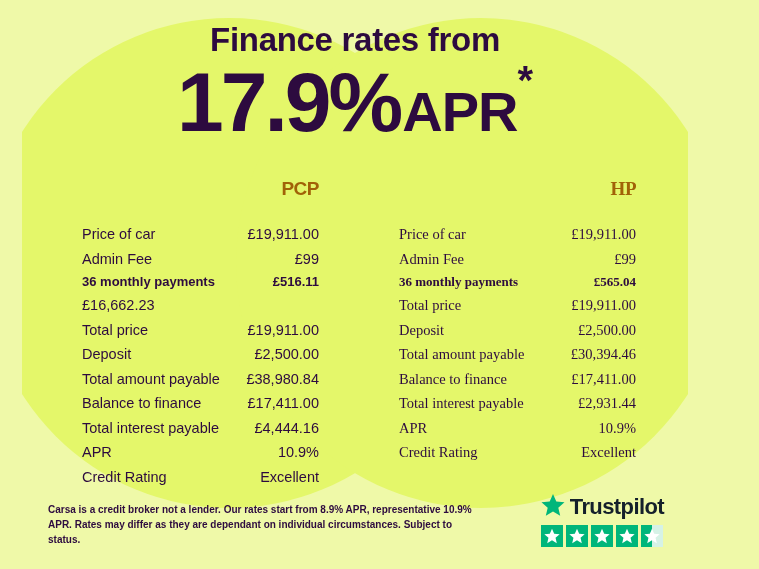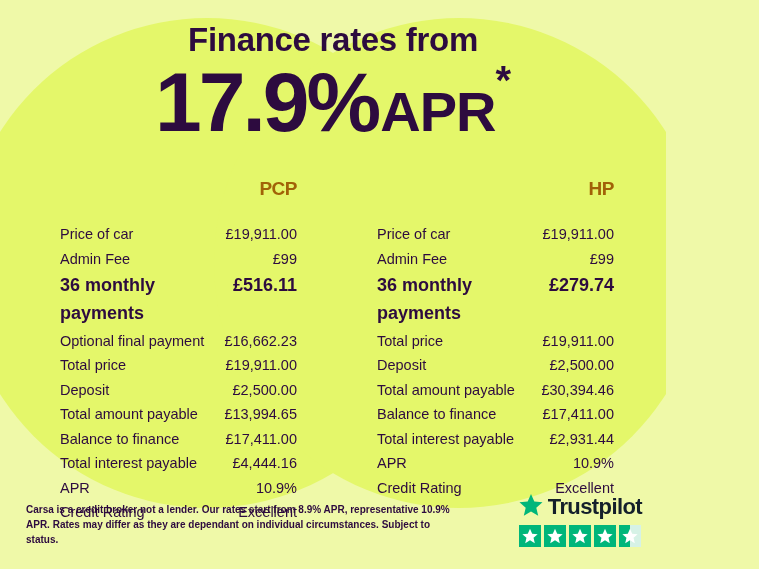--- a/index.html
+++ b/index.html
@@ -12,20 +12,21 @@
     font-family: "Liberation Sans", sans-serif;
     background: #eff9a8;
     overflow: hidden;
   }
   .poster {
     position: relative;
     width: 666px;
     height: 569px;
     background: #eff9a8;
     overflow: hidden;
+    margin-left: 22px;
   }
   
   .blob {
     position: absolute;
     border-radius: 50%;
     background: #e4f76a;
   }
   .blob-left {
     left: -38px;
     top: 18px;
@@ -79,44 +80,44 @@
   }
   .columns {
     display: flex;
     margin-top: 34px;
   }
   .col {
     width: 50%;
     box-sizing: border-box;
   }
   .col-left { padding: 0 36px 0 60px; }
-  .col-right { padding: 0 52px 0 44px; }
+  .col-right { padding: 0 52px 0 44px; font-family: Liberation Serif, serif; }
   .col-title {
     text-align: right;
     color: #a16207;
     font-size: 19px;
     font-weight: bold;
     margin-bottom: 22px;
     letter-spacing: -0.5px;
   }
   .row {
     display: flex;
     justify-content: space-between;
     align-items: baseline;
     color: #2d0b3f;
     font-size: 14.5px;
     line-height: 1.55;
     padding: 1px 0;
   }
   .row.bold .label,
   .row.bold .value {
     font-weight: bold;
-    font-size: 18px;
-  }
-  .row .label { text-align: left; }
+    font-size: 13px;
+  }
+  .row .label { text-align: right; }
   .row .value { text-align: left; white-space: nowrap; }
   .disclaimer {
     position: absolute;
     left: 26px;
     bottom: 22px;
     width: 430px;
     color: #2d0b3f;
     font-size: 10px;
     line-height: 1.5;
     font-weight: bold;
@@ -183,34 +184,33 @@
         </div>
         <div class="row">
           <span class="label">Admin Fee</span>
           <span class="value">£99</span>
         </div>
         <div class="row bold">
           <span class="label">36 monthly payments</span>
           <span class="value">£516.11</span>
         </div>
         <div class="row">
-          <span class="label">Optional final payment</span>
           <span class="value">£16,662.23</span>
         </div>
         <div class="row">
           <span class="label">Total price</span>
           <span class="value">£19,911.00</span>
         </div>
         <div class="row">
           <span class="label">Deposit</span>
           <span class="value">£2,500.00</span>
         </div>
         <div class="row">
           <span class="label">Total amount payable</span>
-          <span class="value">£13,994.65</span>
+          <span class="value">£38,980.84</span>
         </div>
         <div class="row">
           <span class="label">Balance to finance</span>
           <span class="value">£17,411.00</span>
         </div>
         <div class="row">
           <span class="label">Total interest payable</span>
           <span class="value">£4,444.16</span>
         </div>
         <div class="row">
@@ -229,21 +229,21 @@
         <div class="row">
           <span class="label">Price of car</span>
           <span class="value">£19,911.00</span>
         </div>
         <div class="row">
           <span class="label">Admin Fee</span>
           <span class="value">£99</span>
         </div>
         <div class="row bold">
           <span class="label">36 monthly payments</span>
-          <span class="value">£279.74</span>
+          <span class="value">£565.04</span>
         </div>
         <div class="row">
           <span class="label">Total price</span>
           <span class="value">£19,911.00</span>
         </div>
         <div class="row">
           <span class="label">Deposit</span>
           <span class="value">£2,500.00</span>
         </div>
         <div class="row">

